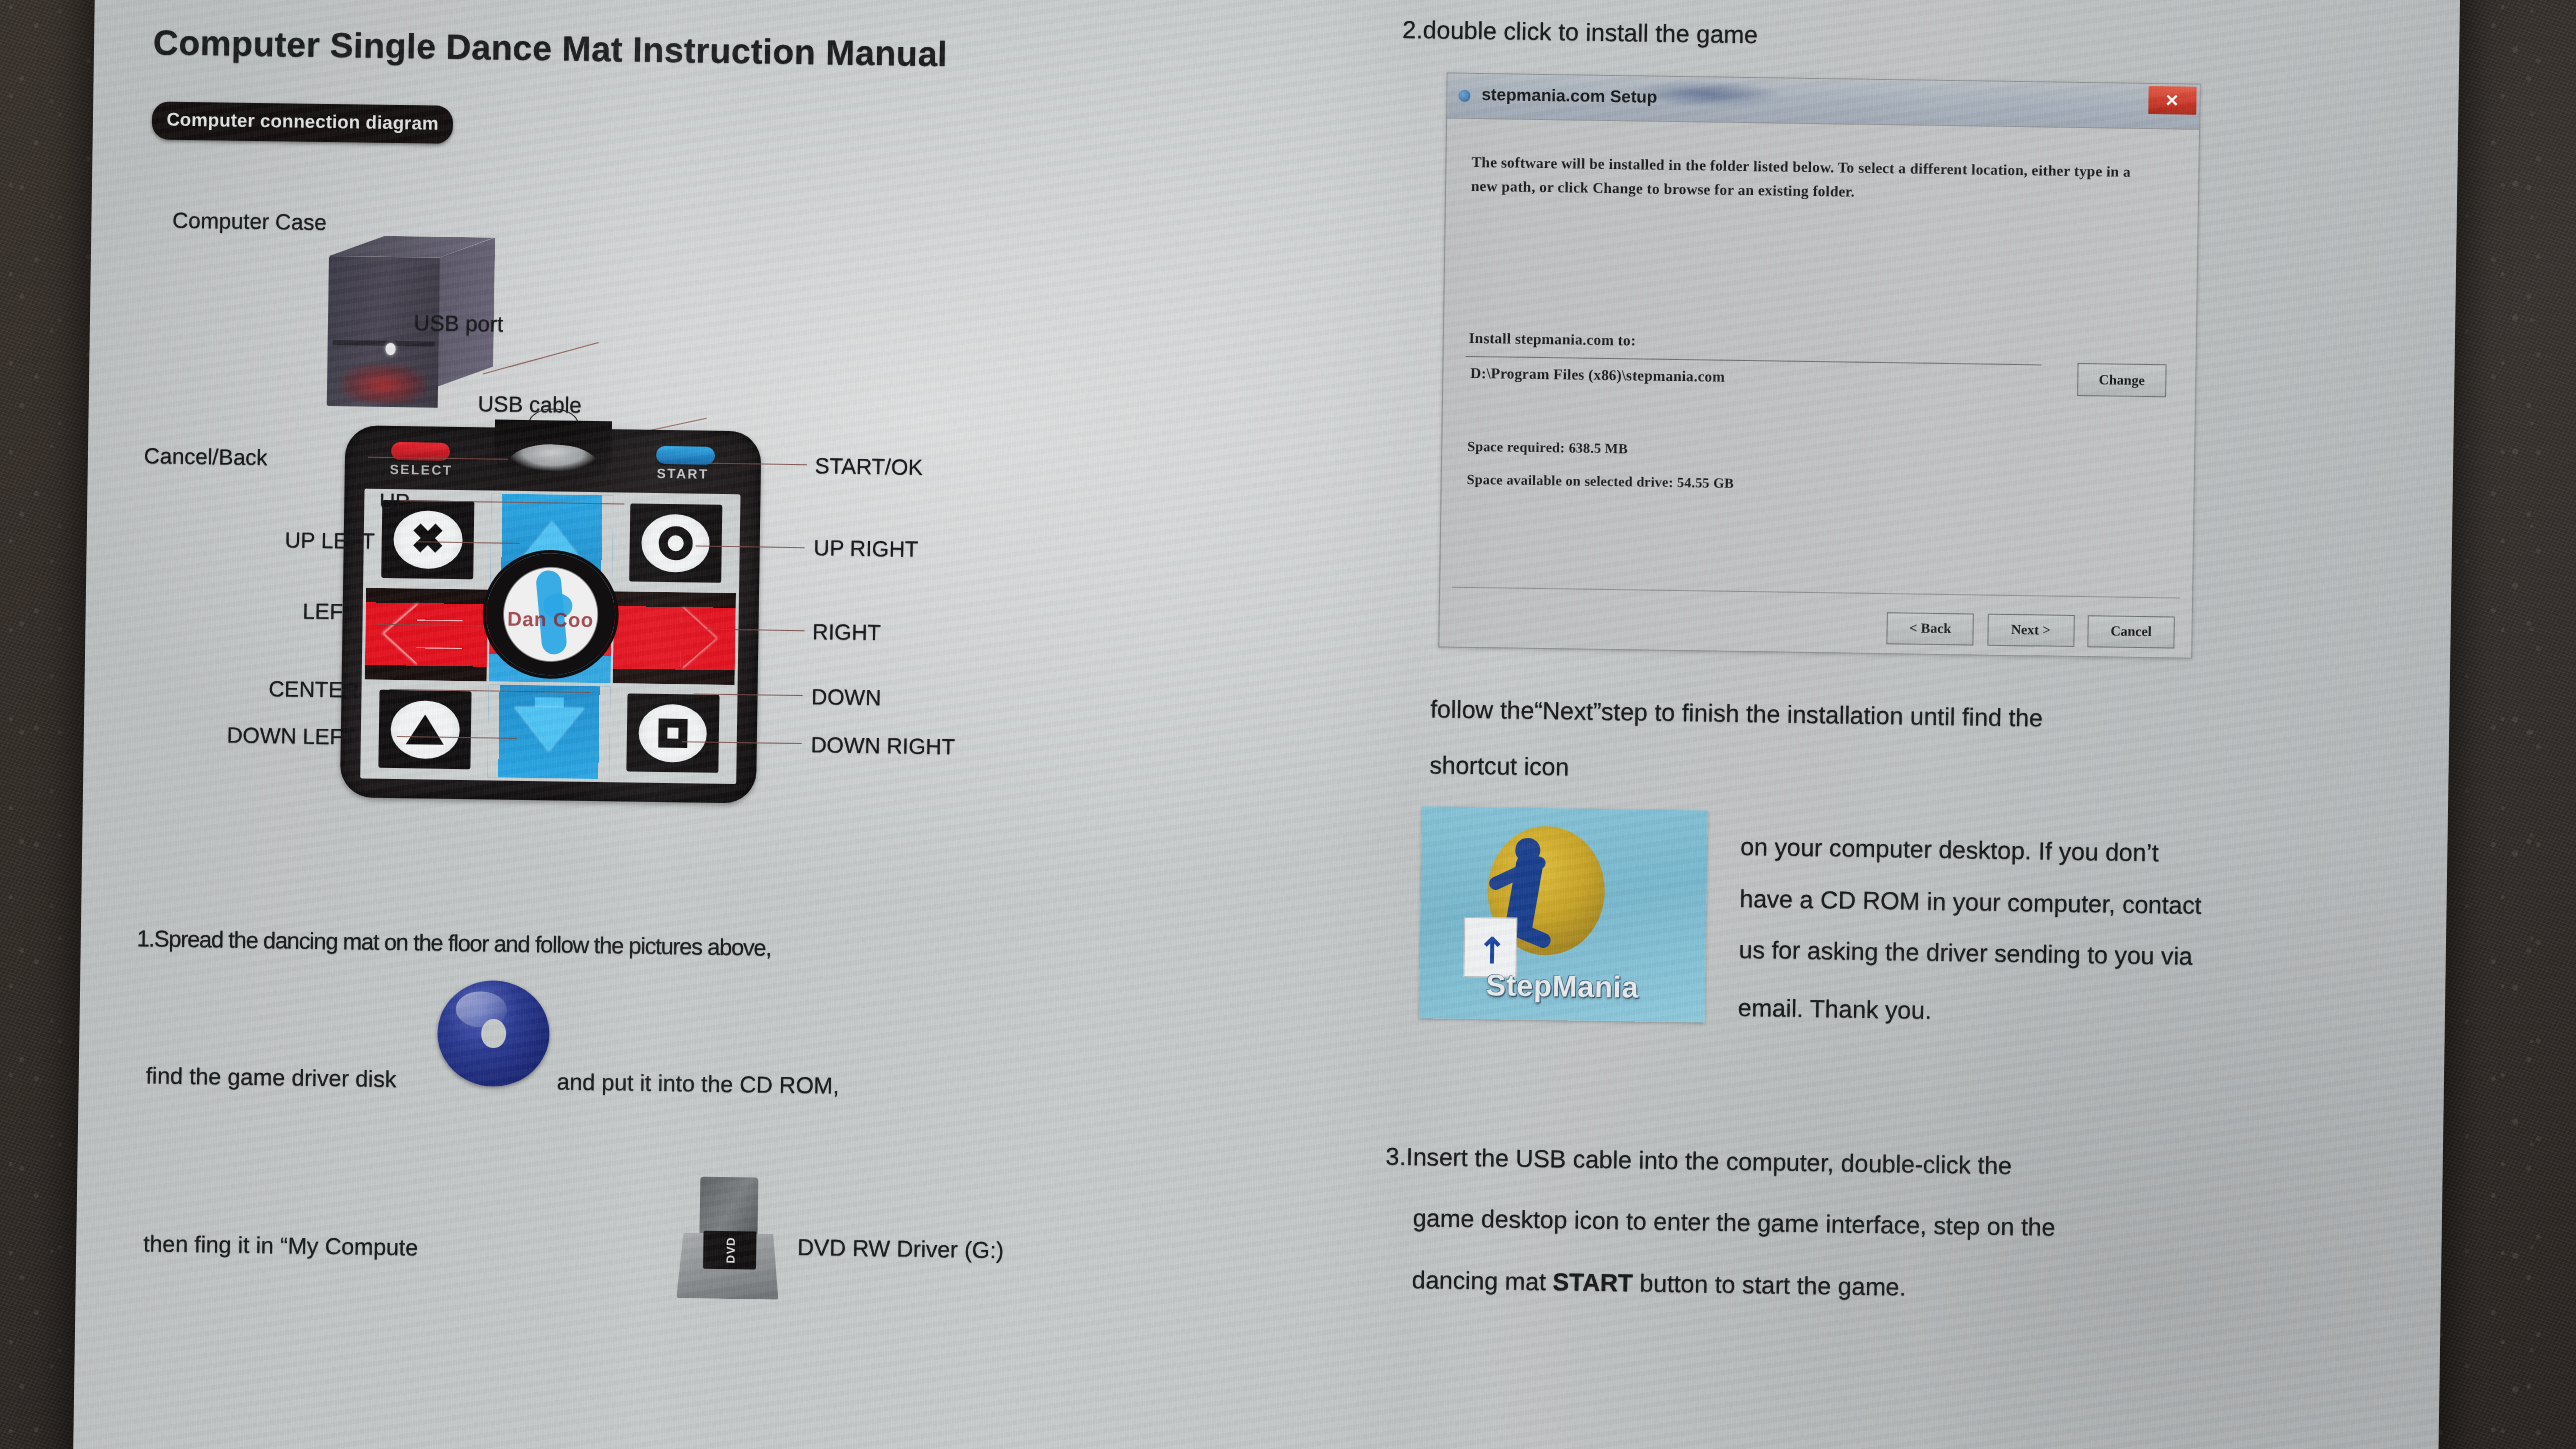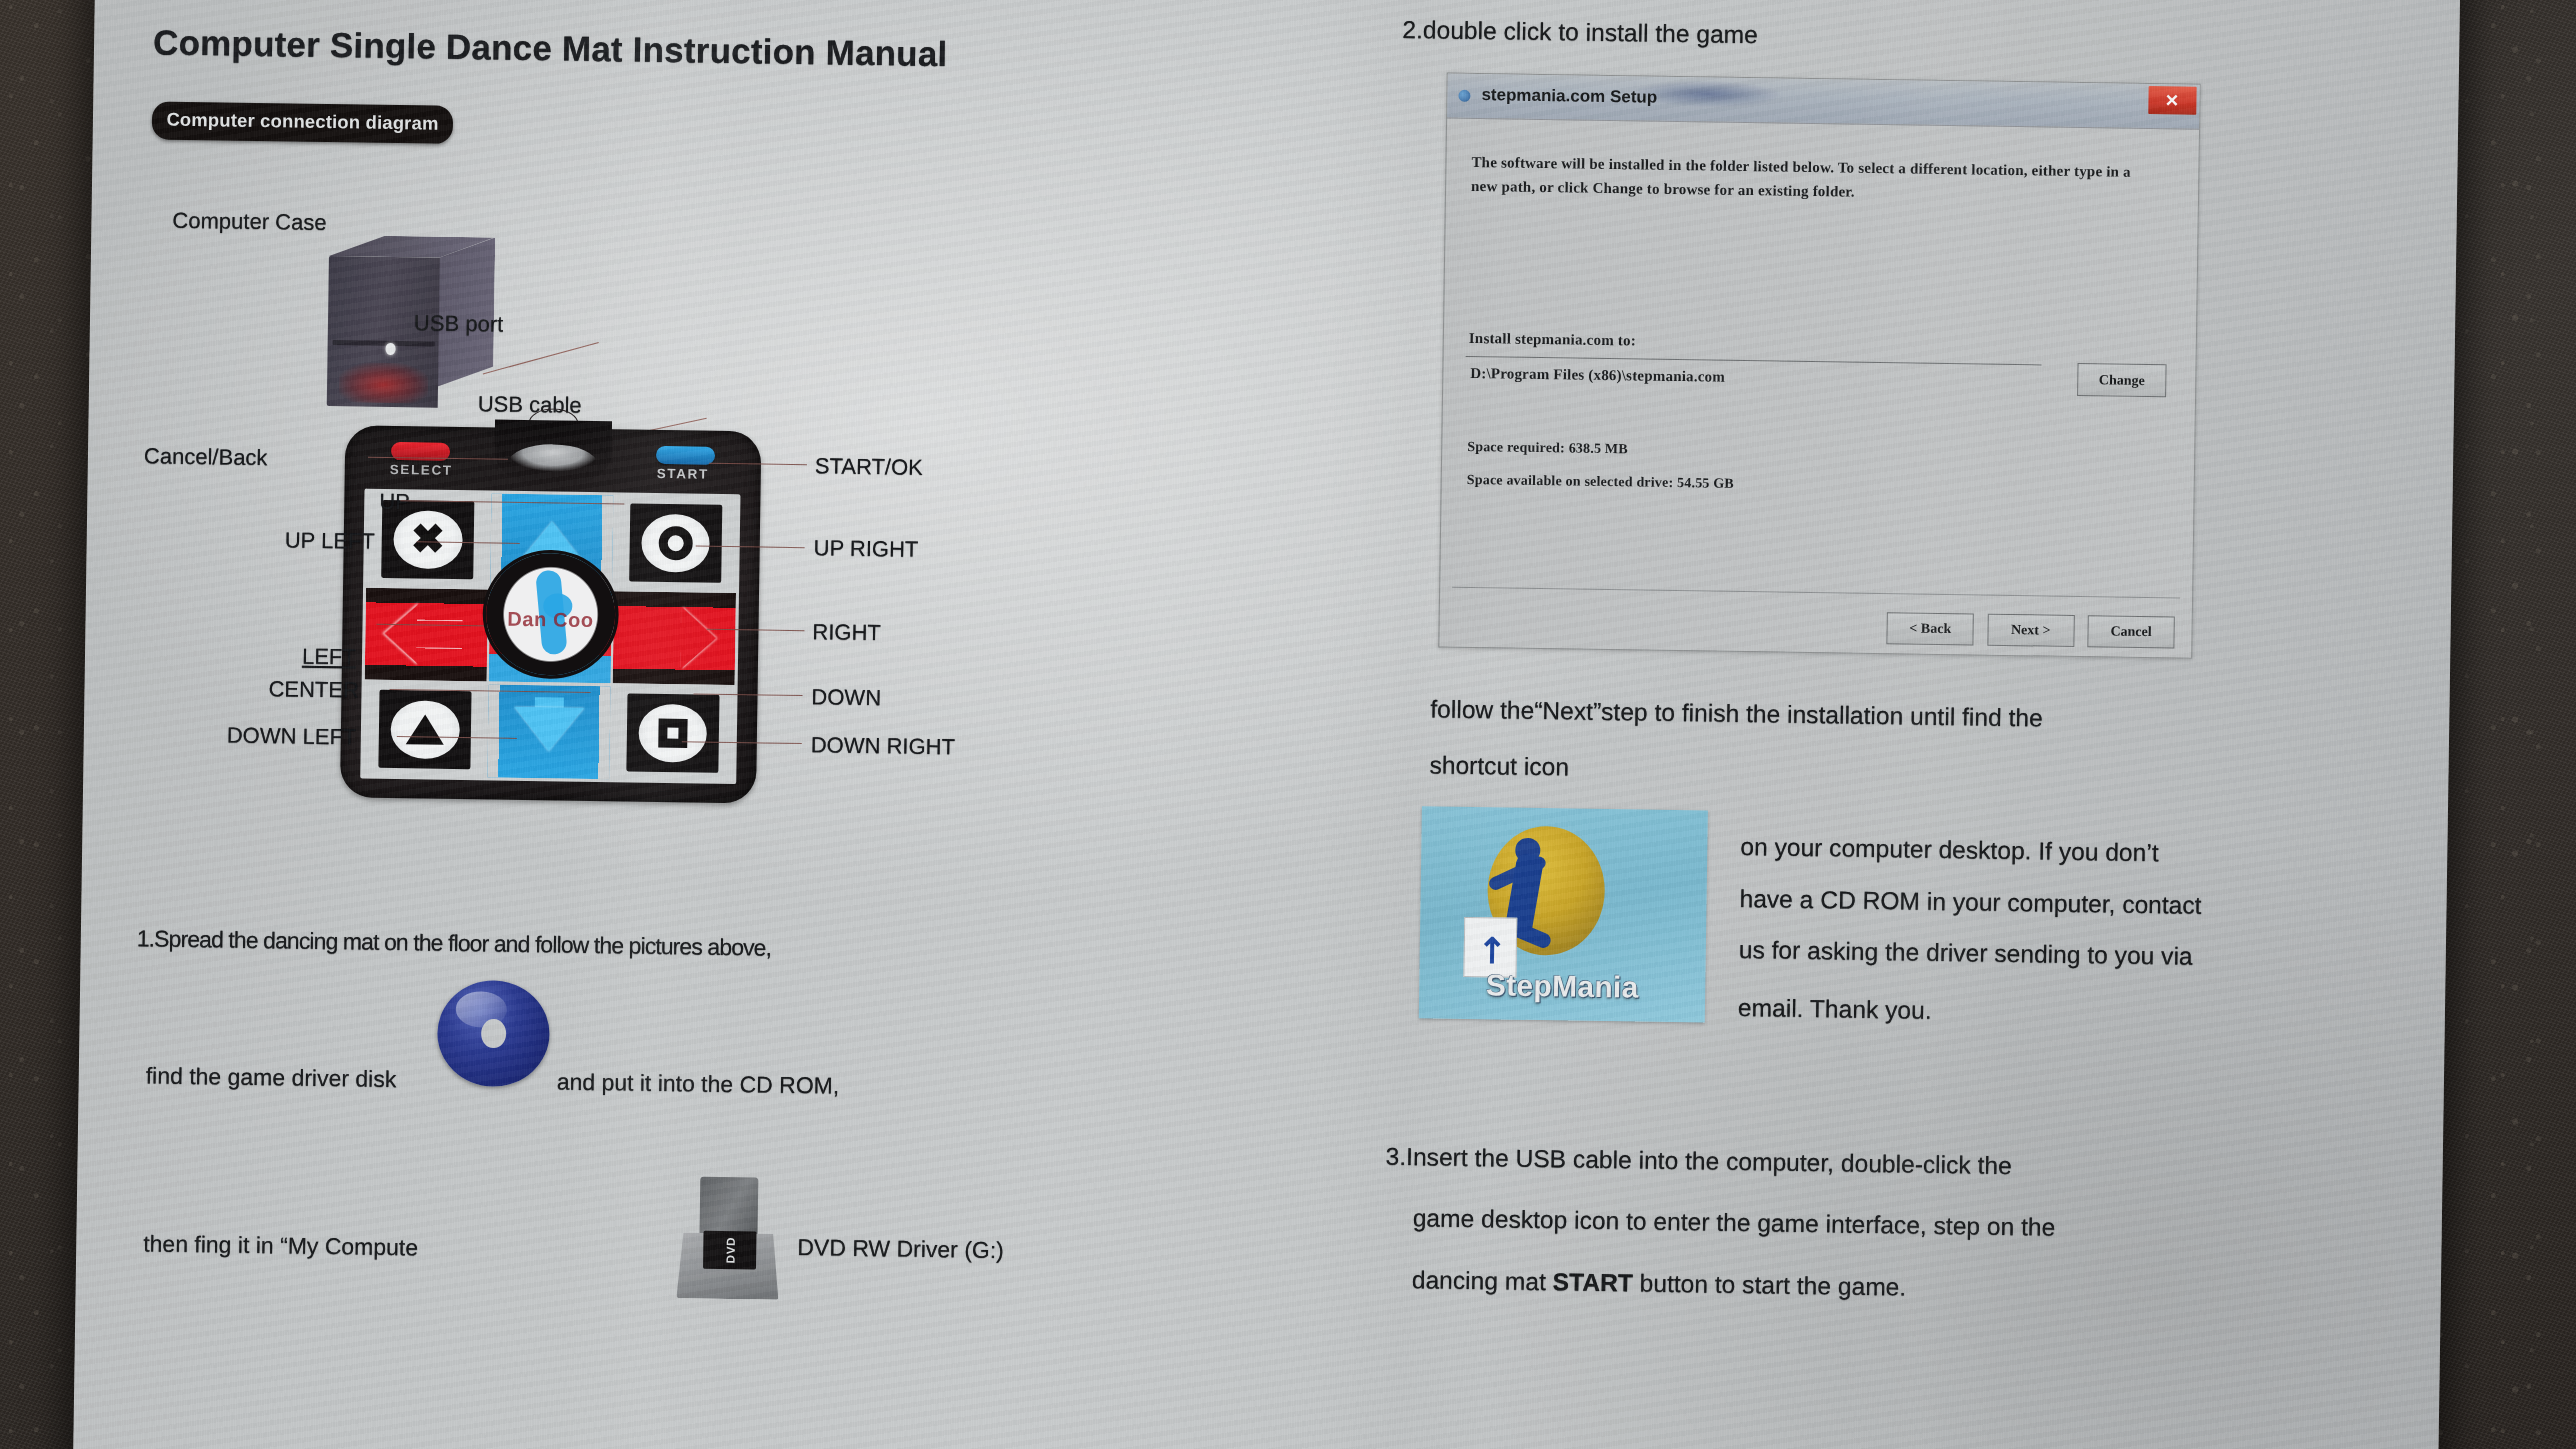--- a/index.html
+++ b/index.html
@@ -394,21 +394,21 @@
 
     <div class="matlbl blurry" style="left:56px;top:499px;">Cancel/Back</div>
     <div class="leader thin" style="left:280px;top:509px;width:140px;"></div>
 
     <div class="matlbl blurry" style="left:257px;top:541px;margin-left:35px;">UP</div>
     <div class="leader thin" style="left:313px;top:552px;width:224px;"></div>
 
     <div class="matlbl blurry" style="left:198px;top:581px;">UP LEFT</div>
     <div class="leader thin" style="left:330px;top:593px;width:103px;"></div>
 
-    <div class="matlbl blurry" style="left:217px;top:697px;text-decoration:underline;">LEFT</div>
+    <div class="matlbl blurry" style="left:217px;top:652px;">LEFT</div>
     <div class="leader thin" style="left:291px;top:676px;width:137px;"></div>
 
     <div class="matlbl blurry" style="left:184px;top:730px;">CENTER</div>
     <div class="leader thin" style="left:305px;top:741px;width:201px;"></div>
 
     <div class="matlbl blurry" style="left:143px;top:777px;">DOWN LEFT</div>
     <div class="leader thin" style="left:313px;top:788px;width:120px;"></div>
 
     <div class="matlbl blurry" style="left:727px;top:499px;">START/OK</div>
     <div class="leader thin" style="left:621px;top:510px;width:98px;"></div>

